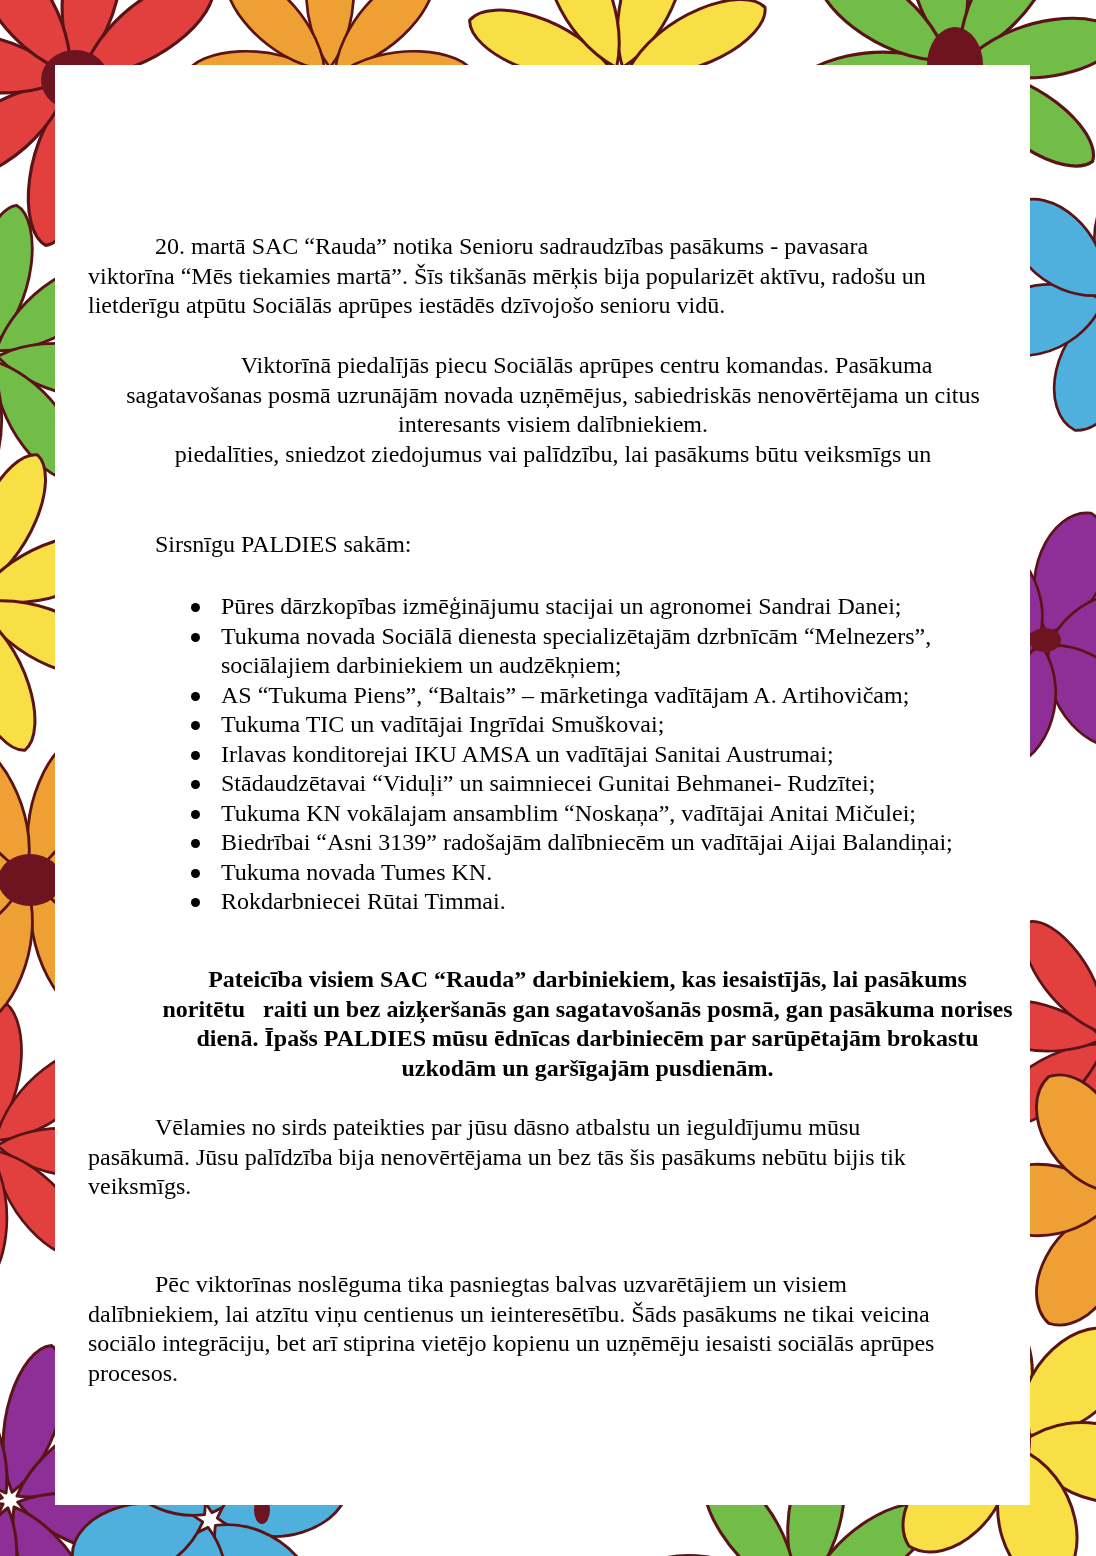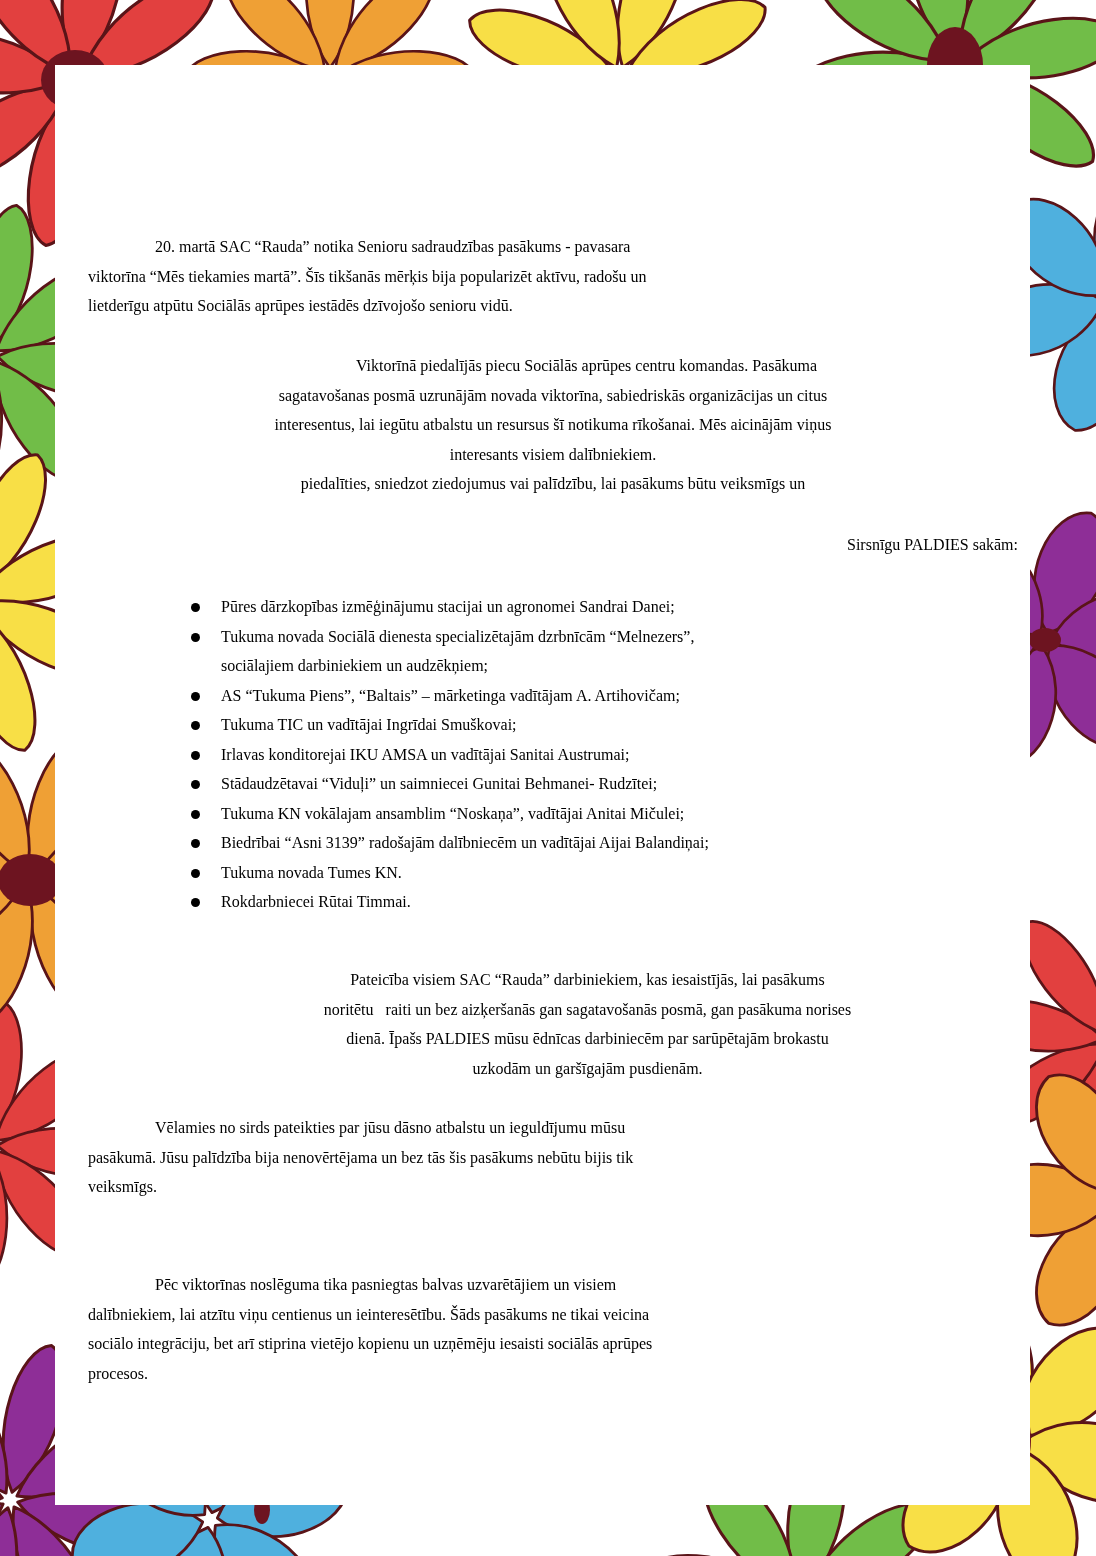--- a/index.html
+++ b/index.html
@@ -1,22 +1,22 @@
 <!DOCTYPE html>
 <html><head>
 <meta charset="utf-8">
 <style>
   html, body { margin: 0; padding: 0; }
   body { width: 1096px; height: 1556px; position: relative; overflow: hidden; background: #ffffff; font-family: "Liberation Serif", "DejaVu Serif", serif; }
   .border-layer { position: absolute; left: 0; top: 0; width: 1096px; height: 1556px; z-index: 0; }
   .panel { position: absolute; left: 55px; top: 65px; width: 975px; height: 1440px; background: #ffffff; z-index: 1; }
-  .content { position: absolute; left: 0; top: 0; width: 100%; height: 100%; z-index: 2; color: #000; font-size: 16px; line-height: 29.5px; }
+  .content { position: absolute; left: 0; top: 0; width: 100%; height: 100%; z-index: 2; color: #000; font-size: 24px; line-height: 29.5px; }
   .para { position: absolute; left: 88px; width: 930px; margin: 0; }
   .para .ind { display: inline-block; width: 67px; }
-  .para-center { position: absolute; left: 150px; width: 875px; text-align: center; margin: 0; }
+  .para-center { position: absolute; left: 150px; width: 875px; text-align: center; margin: 0; font-weight: bold; }
   .bullets { position: absolute; left: 188px; top: 592px; width: 840px; margin: 0; padding: 0; list-style: none; }
   .bullets li { position: relative; padding-left: 33px; margin: 0; }
   .bullets li .dot { position: absolute; left: 3px; top: 11px; width: 9px; height: 9px; border-radius: 50%; background: #000; }
 </style>
 </head>
 <body>
 
 <svg class="border-layer" viewBox="0 0 1096 1556" xmlns="http://www.w3.org/2000/svg">
   <defs>
     <g id="petals8">
@@ -106,27 +106,26 @@
 <div class="content">
 
   <div class="para" style="top:232px;">
     <div><span class="ind"></span><span>20. martā SAC “Rauda” notika Senioru sadraudzības pasākums - pavasara</span></div>
     <div>viktorīna “Mēs tiekamies martā”. Šīs tikšanās mērķis bija popularizēt aktīvu, radošu un</div>
     <div>lietderīgu atpūtu Sociālās aprūpes iestādēs dzīvojošo senioru vidū.</div>
   </div>
 
   <div class="para" style="top:351px;text-align:center;">
     <div><span class="ind"></span><span>Viktorīnā piedalījās piecu Sociālās aprūpes centru komandas. Pasākuma</span></div>
-    <div>sagatavošanas posmā uzrunājām novada viktorīna, sabiedriskās organizācijas un citus</div>
-    <div>interesentus, lai iegūtu atbalstu un resursus šī notikuma rīkošanai.  Mēs aicinājām viņus</div>
+    <div>sagatavošanas posmā uzrunājām novada uzņēmējus, sabiedriskās nenovērtējama un citus</div>
     <div>interesants visiem dalībniekiem.</div>
     <div>piedalīties, sniedzot ziedojumus vai palīdzību, lai pasākums būtu veiksmīgs un</div>
   </div>
 
-  <div class="para" style="top:530px;text-align:right;">
+  <div class="para" style="top:530px;">
     <span class="ind"></span><span>Sirsnīgu PALDIES sakām:</span>
   </div>
 
   <ul class="bullets">
     <li>
         <span class="dot"></span>
         <div>Pūres dārzkopības izmēģinājumu stacijai un agronomei Sandrai Danei;</div>
       </li>
     <li>
         <span class="dot"></span>

